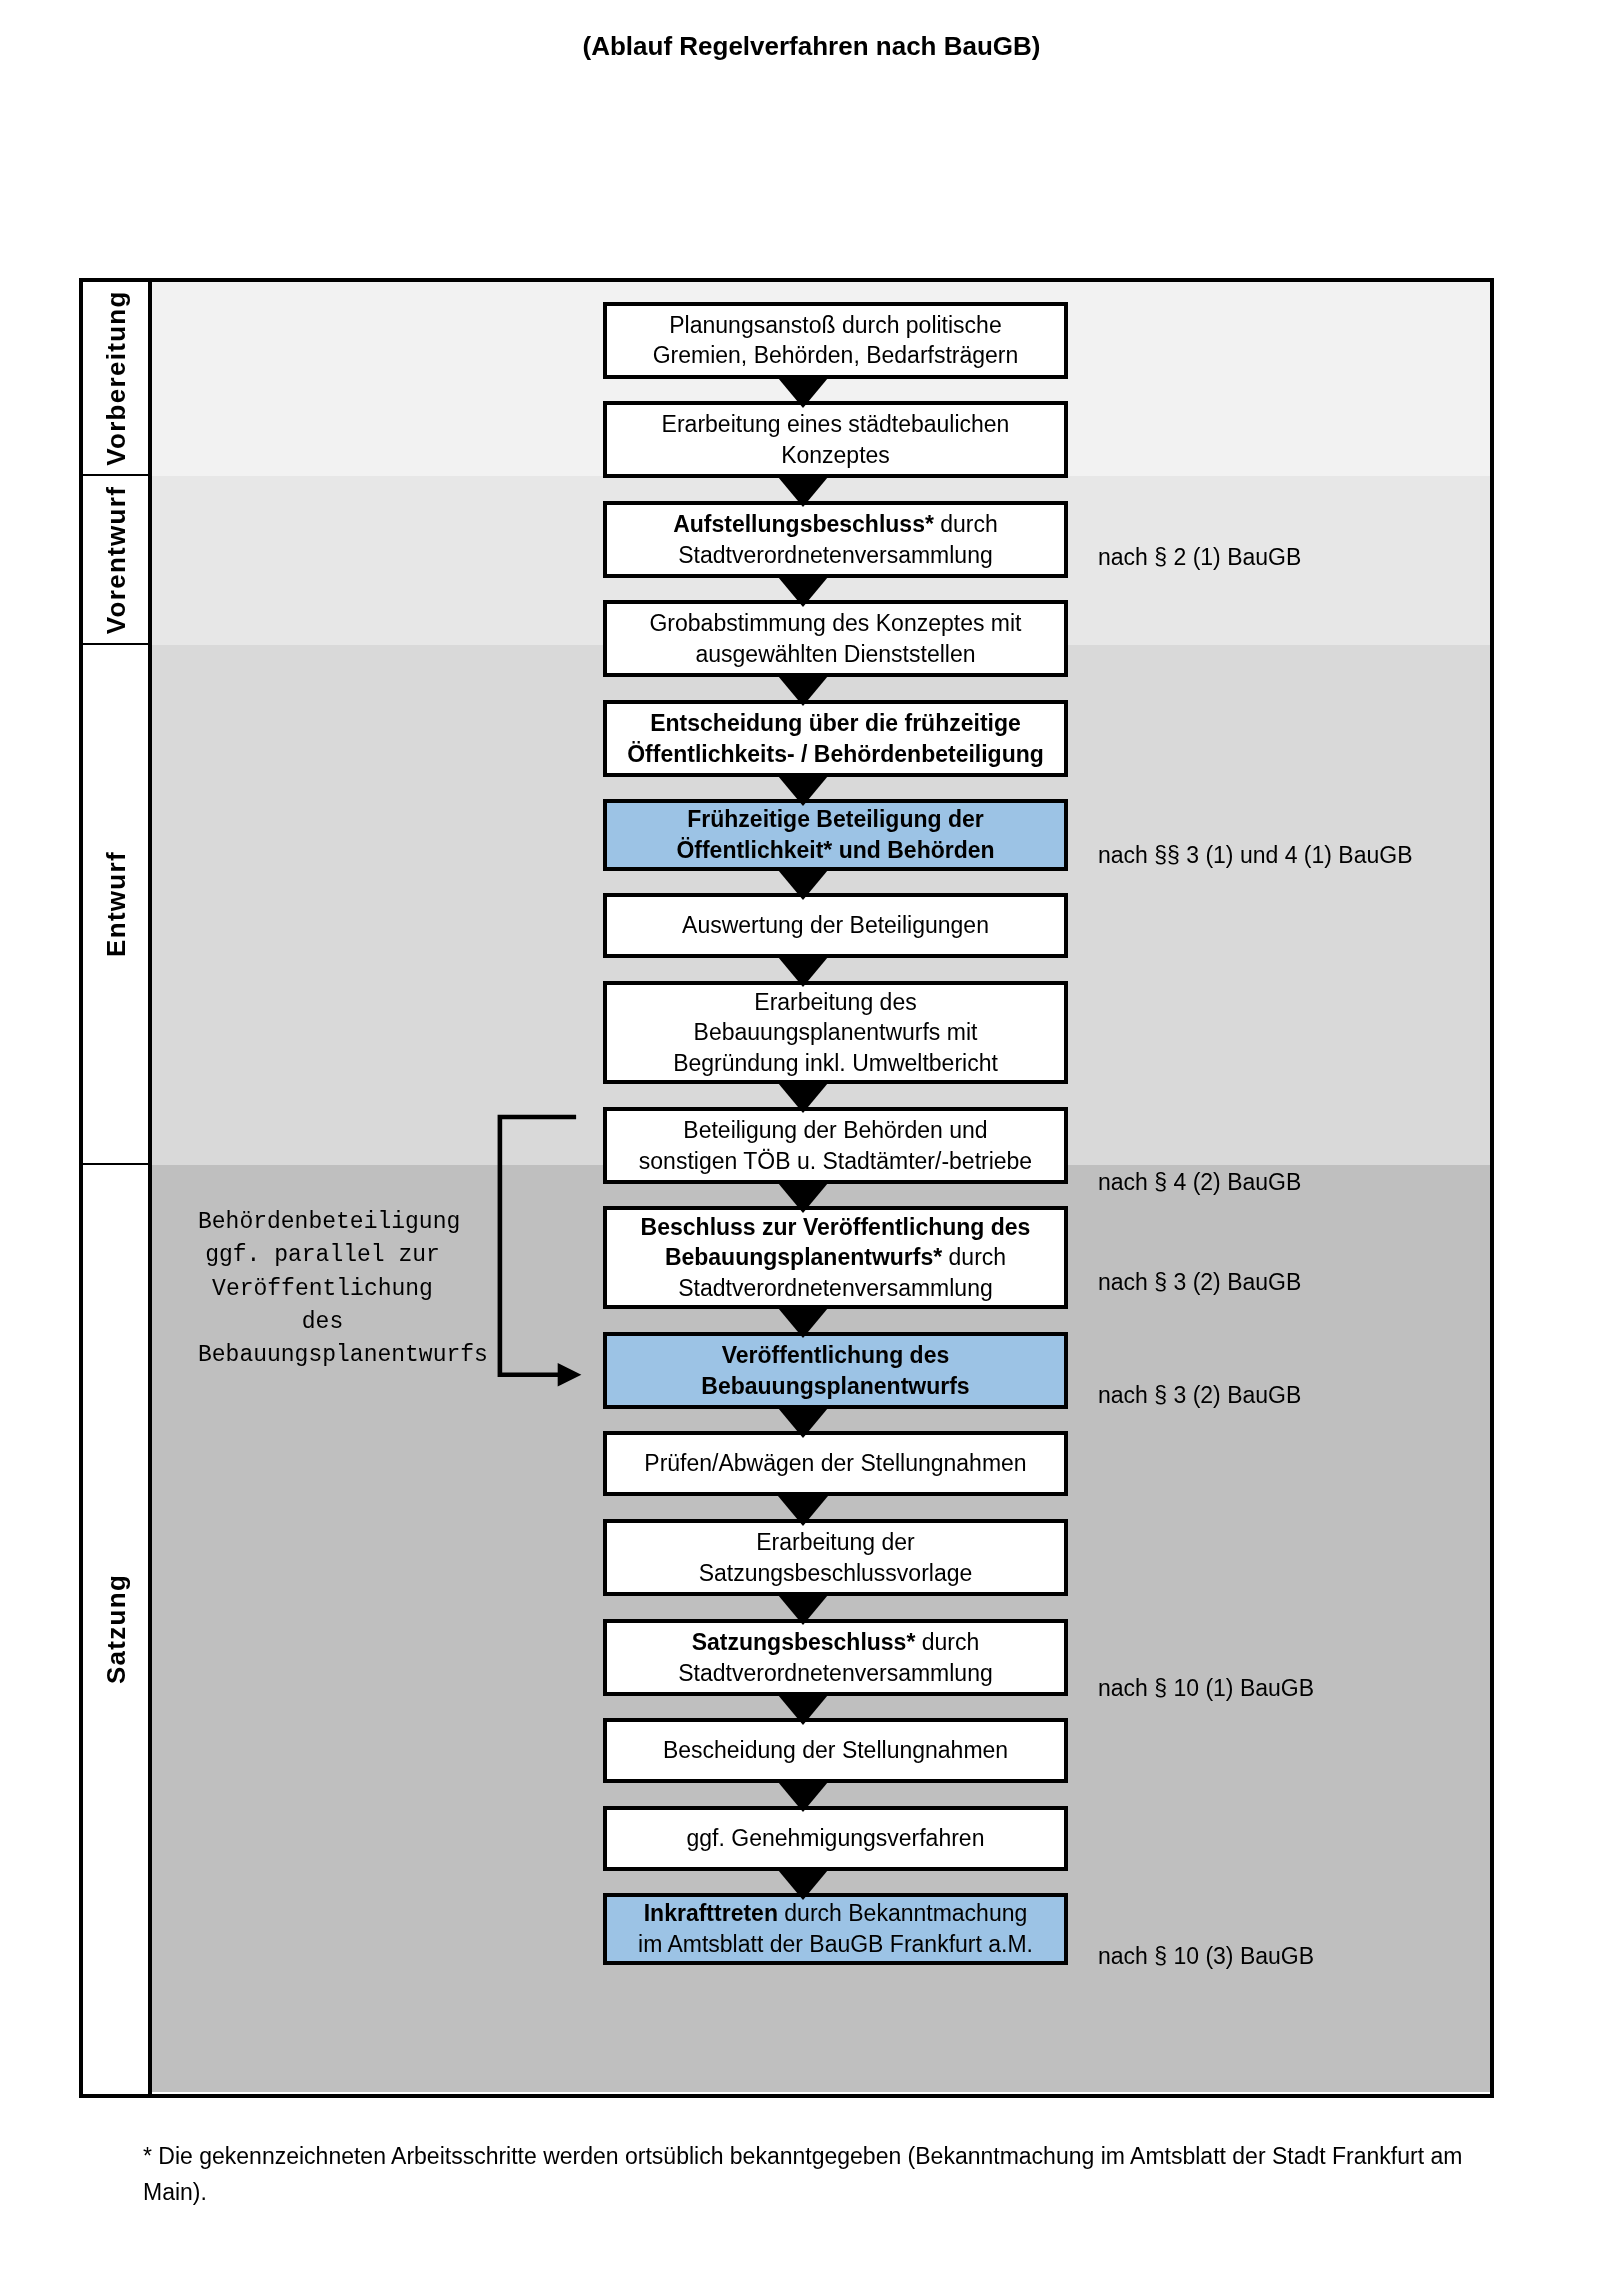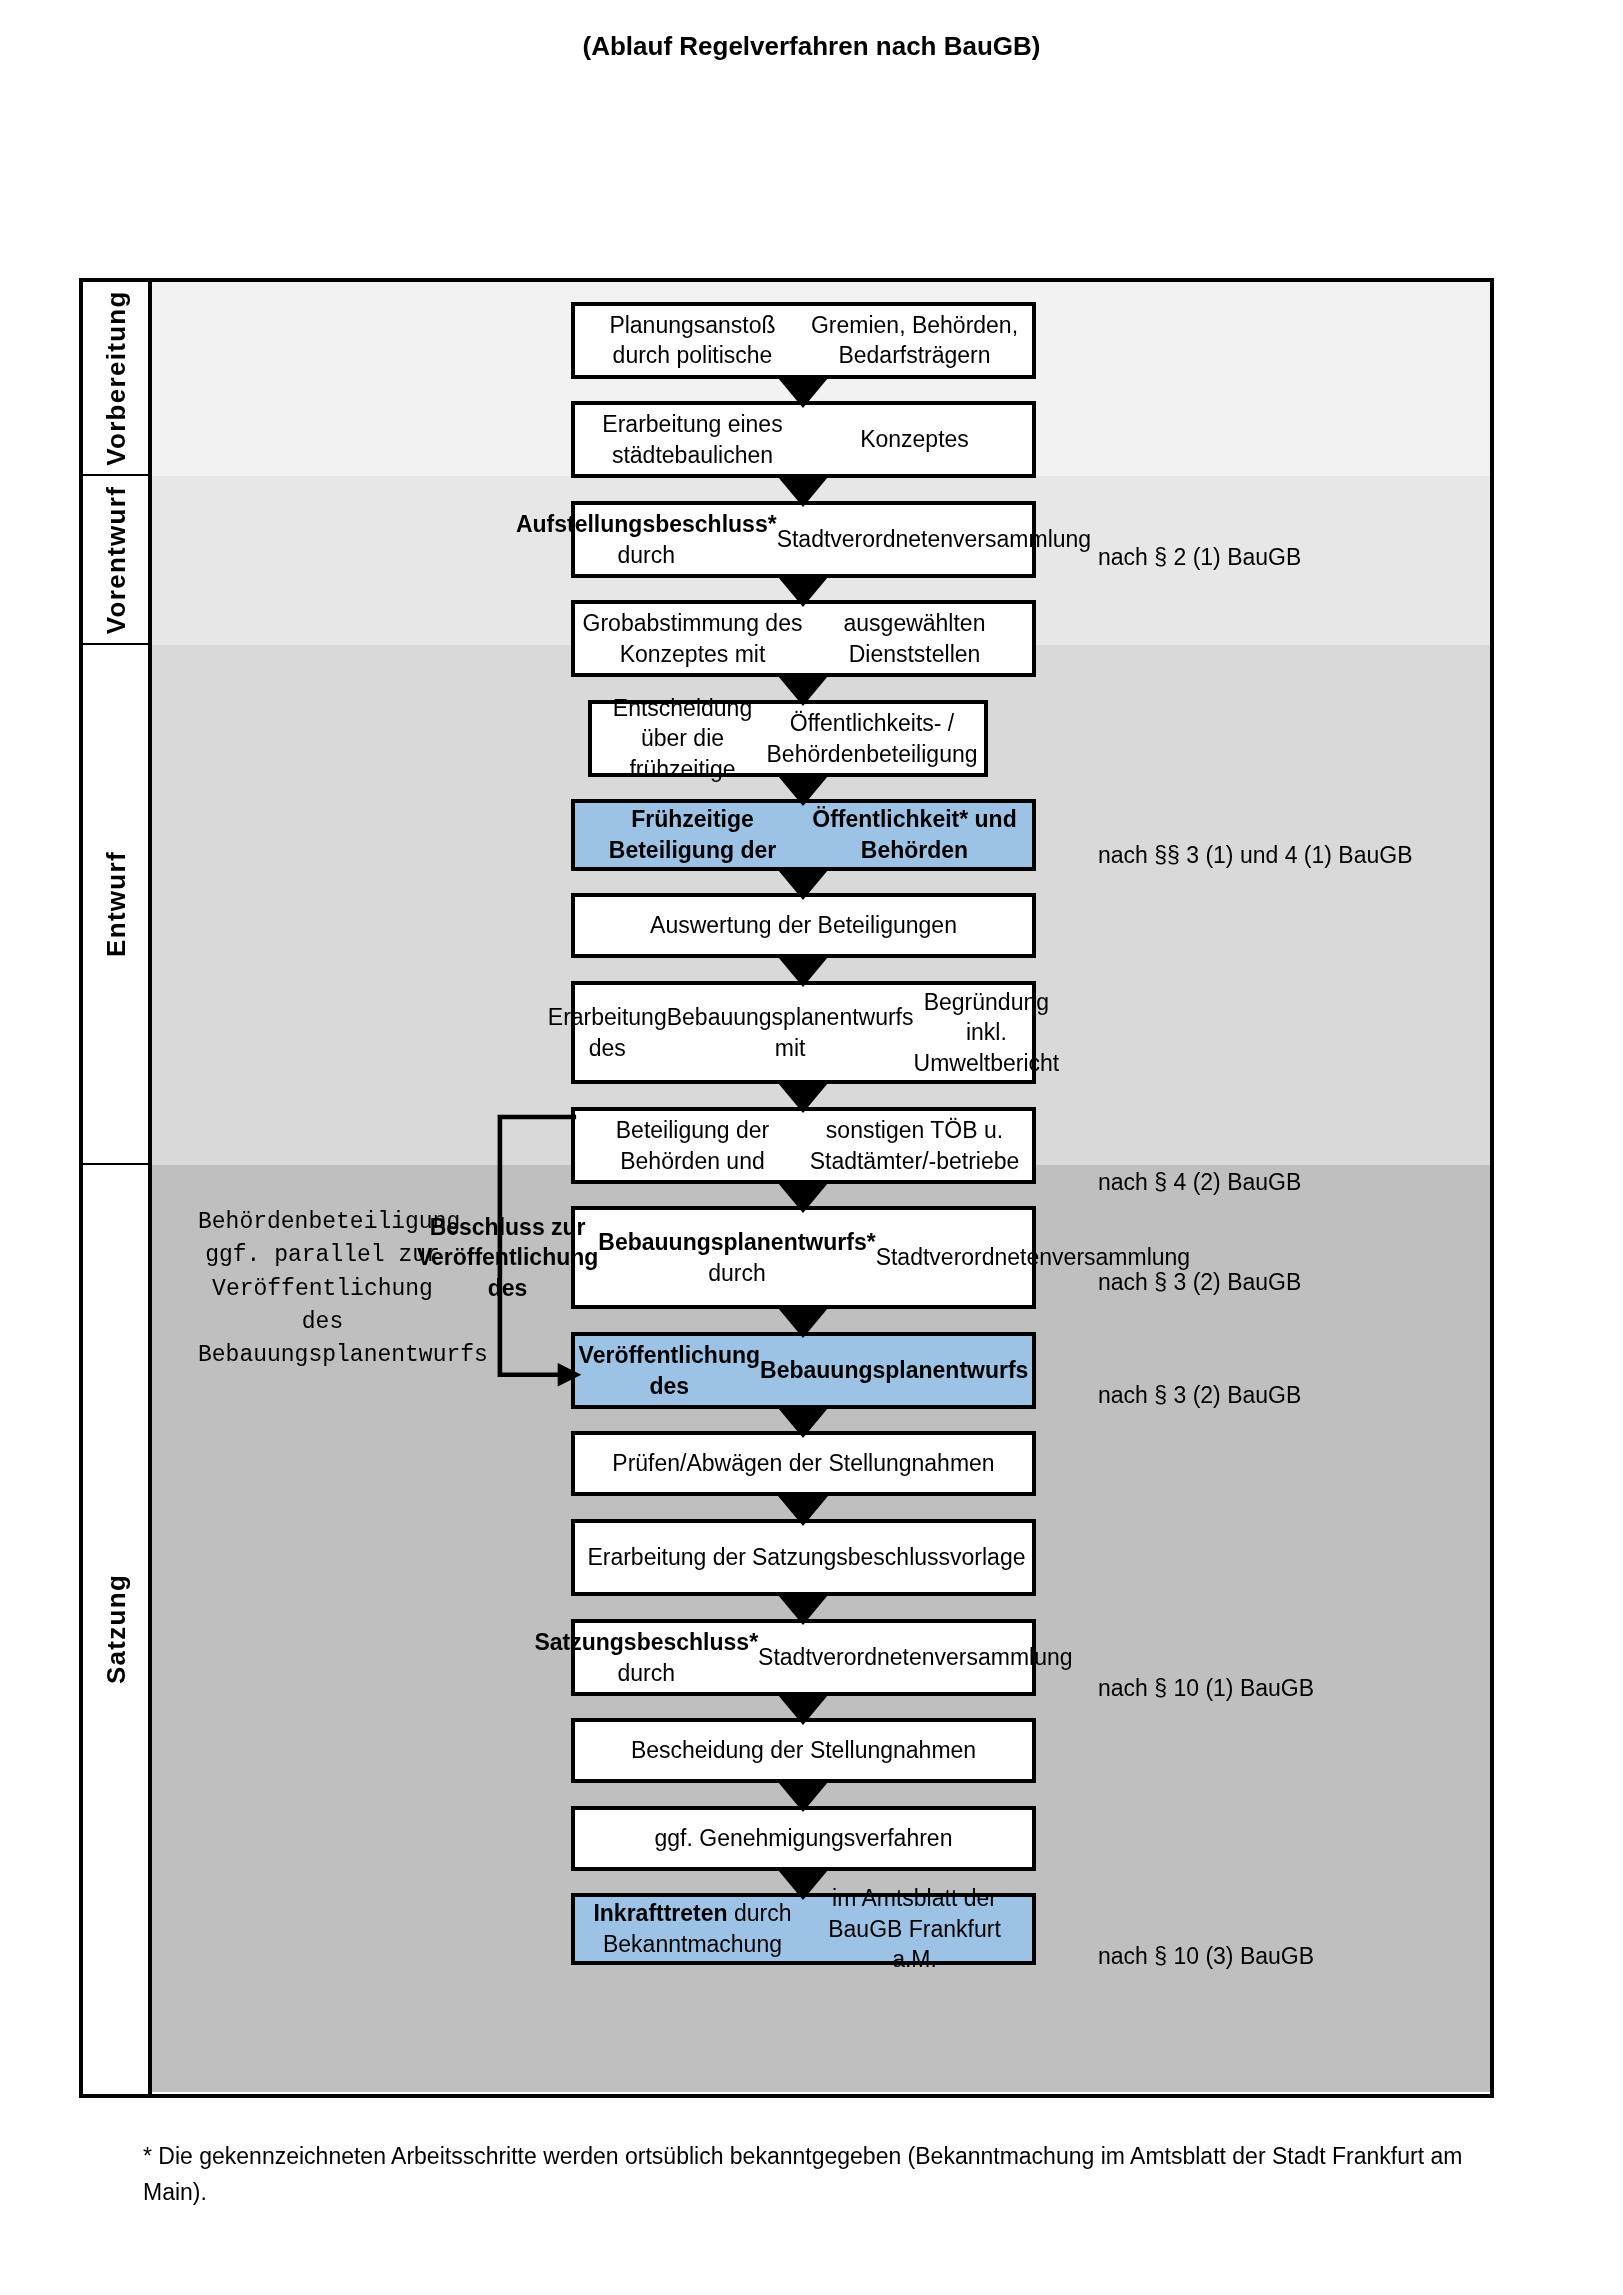--- a/index.html
+++ b/index.html
@@ -101,27 +101,28 @@
     height: 100%;
     z-index: 2;
   }
 
   .step-box {
     position: absolute;
     box-sizing: border-box;
     border: 4.6px solid #000000;
     background: #ffffff;
     display: flex;
-    flex-direction: row;
+    flex-direction: column;
     align-items: center;
     justify-content: center;
     text-align: center;
     font-size: 23px;
     line-height: 1.33;
     padding: 2.6px 6.5px;
+    margin-left: 32px;
   }
   .step-box.highlight { background: #9CC3E5; }
   .step-box .ln { display: block; width: 100%; }
   .step-box .b { font-weight: bold; }
 
   
   .arrow-down {
     position: absolute;
     width: 0;
     height: 0;
@@ -213,21 +214,21 @@
       <span class="ln">Stadtverordnetenversammlung</span>
     </div>
     <div class="arrow-down" style="left:695px; top:295px;"></div>
 
     <div class="step-box" style="left:488px; top:318px; width:465px; height:77px;">
       <span class="ln">Grobabstimmung des Konzeptes mit</span>
       <span class="ln">ausgewählten Dienststellen</span>
     </div>
     <div class="arrow-down" style="left:695px; top:394px;"></div>
 
-    <div class="step-box" style="left:505px; top:418px; width:400px; height:77px;">
+    <div class="step-box" style="left:488px; top:418px; width:465px; height:77px;font-weight:bold;">
       <span class="ln">Entscheidung über die frühzeitige</span>
       <span class="ln">Öffentlichkeits- / Behördenbeteiligung</span>
     </div>
     <div class="arrow-down" style="left:695px; top:494px;"></div>
 
     <div class="step-box highlight" style="left:488px; top:517px; width:465px; height:72px;">
       <span class="ln b">Frühzeitige Beteiligung der</span>
       <span class="ln b">Öffentlichkeit* und Behörden</span>
     </div>
     <div class="arrow-down" style="left:695px; top:588px;"></div>

